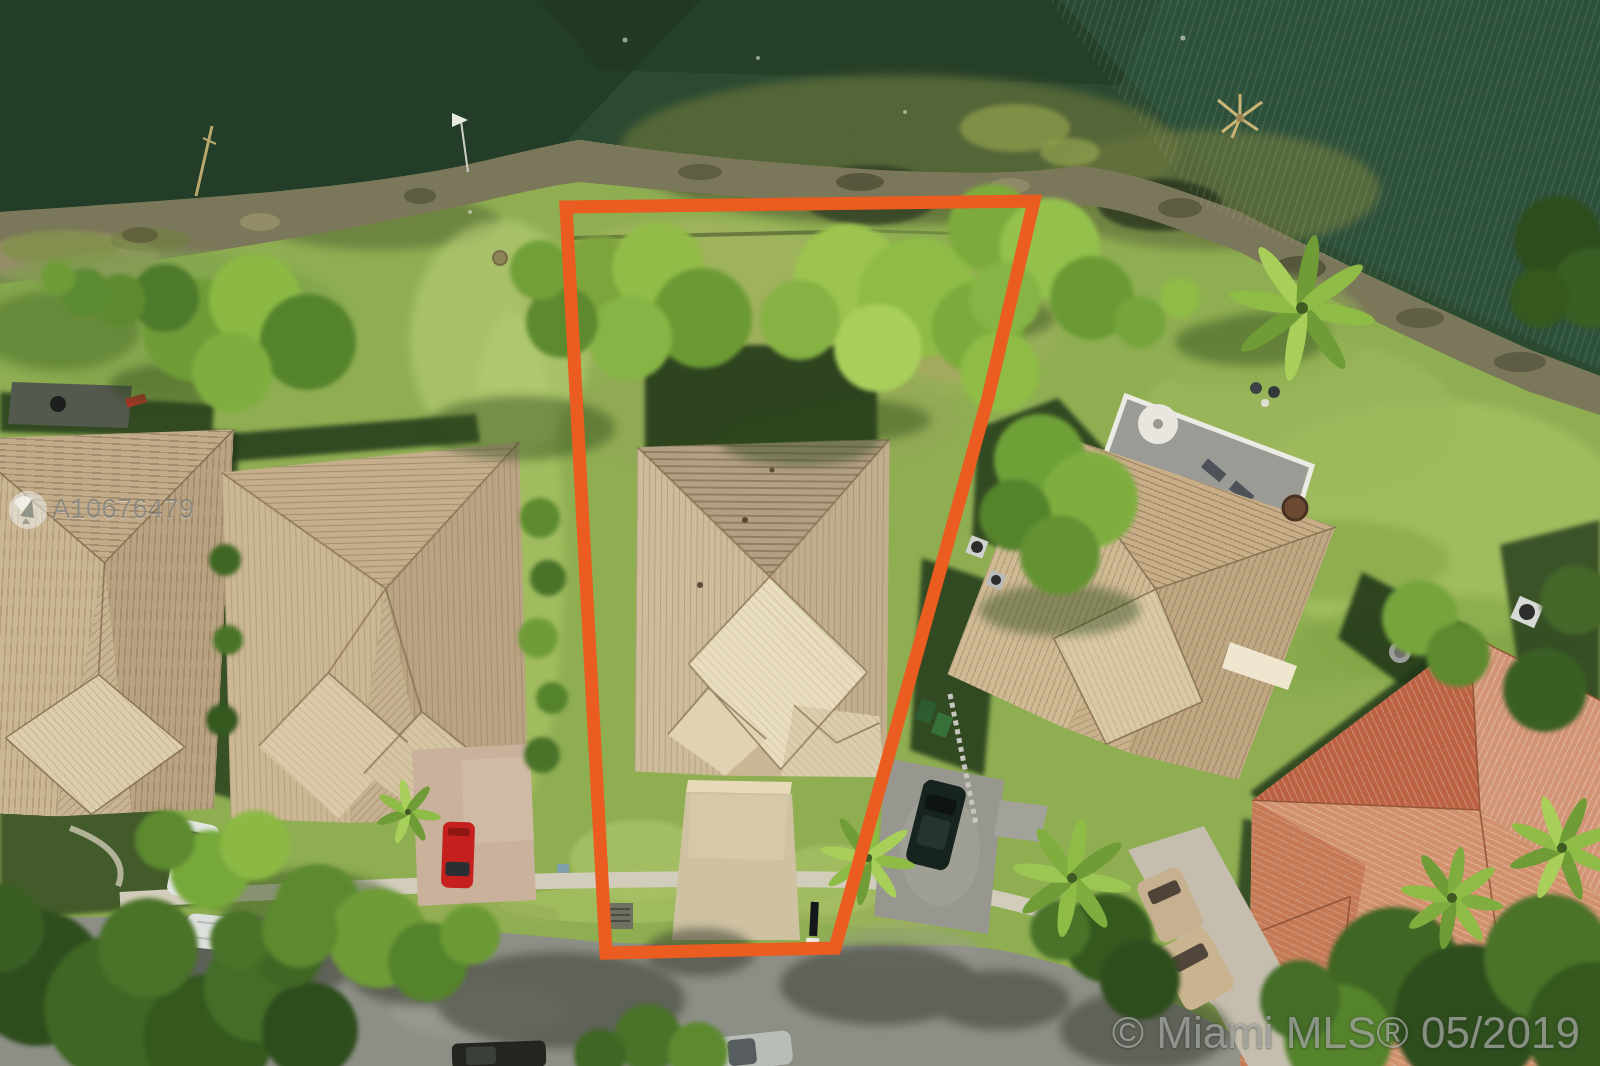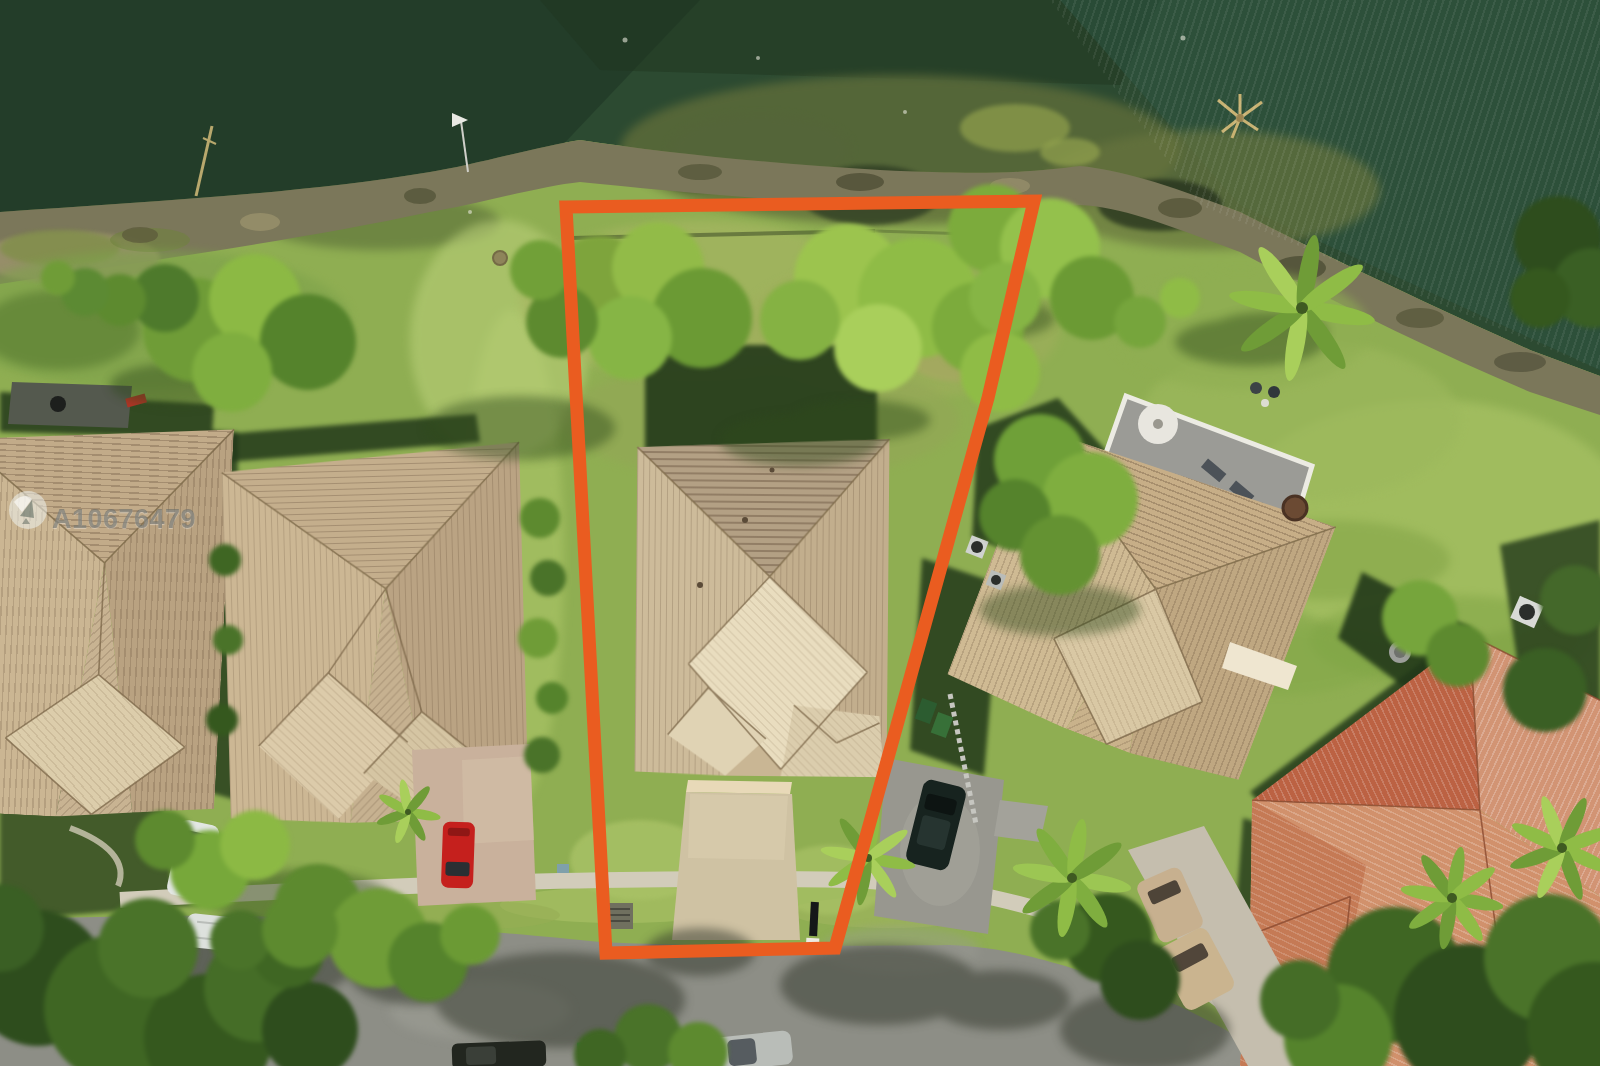--- a/index.html
+++ b/index.html
@@ -9,22 +9,22 @@
   .soft2{filter:blur(2px);}
   .cnp{filter:blur(2px);}
   .house{position:absolute;}
   .facet{position:absolute;left:0;top:0;width:100%;height:100%;}
   .ridges{position:absolute;left:0;top:0;width:100%;height:100%;overflow:visible;}
   .ridges path{fill:none;stroke:#7a6547;stroke-width:1.6;vector-effect:non-scaling-stroke;opacity:.75;}
   .ridges.red path{stroke:#8a4a30;opacity:.8;}
   .ripple{position:absolute;left:0;top:0;width:1600px;height:1066px;
     background-image:repeating-linear-gradient(108deg, rgba(255,255,255,0.07) 0 2px, rgba(255,255,255,0) 2px 7px);
     clip-path:polygon(1050px 0px,1600px 0px,1600px 370px,1200px 205px);}
-  .wm-num{position:absolute;left:52px;top:494px;font-size:27px;font-weight:700;letter-spacing:.5px;
-    color:rgba(100,104,100,.58);text-shadow:0 1px 1px rgba(255,255,255,.35);margin-top:10px;}
+  .wm-num{position:absolute;left:52px;top:494px;font-size:27px;font-weight:400;letter-spacing:.5px;
+    color:rgba(100,104,100,.58);text-shadow:0 1px 1px rgba(255,255,255,.35);}
   .wm-logo{position:absolute;left:6px;top:488px;}
   .wm-copy{position:absolute;right:20px;bottom:8px;font-size:44px;font-weight:400;
     color:rgba(202,204,198,.58);text-shadow:0 0 3px rgba(50,55,50,.5),0 1px 2px rgba(40,45,40,.35);}
 </style>
 </head>
 <body>
 
 <div class="scene">
 
   <svg class="layer" viewBox="0 0 1600 1066">
@@ -495,14 +495,15 @@
 
   <div class="wm-logo">
     <svg width="44" height="44" viewBox="0 0 44 44">
       <circle cx="22" cy="22" r="19" fill="rgba(238,242,238,0.55)"></circle>
       <path d="M14,28 L26,12 L28,30 Z" fill="rgba(70,85,75,0.5)"></path>
       <path d="M8,14 C13,7 22,6 26,11 L16,24 Z" fill="rgba(255,255,255,0.6)"></path>
       <path d="M20,30 L24,36 L16,36 Z" fill="rgba(70,85,75,0.45)"></path>
     </svg>
   </div>
   <div class="wm-num">A10676479</div>
+  <div class="wm-copy">© Miami MLS® 05/2019</div>
 
 </div>
 
 </body></html>

